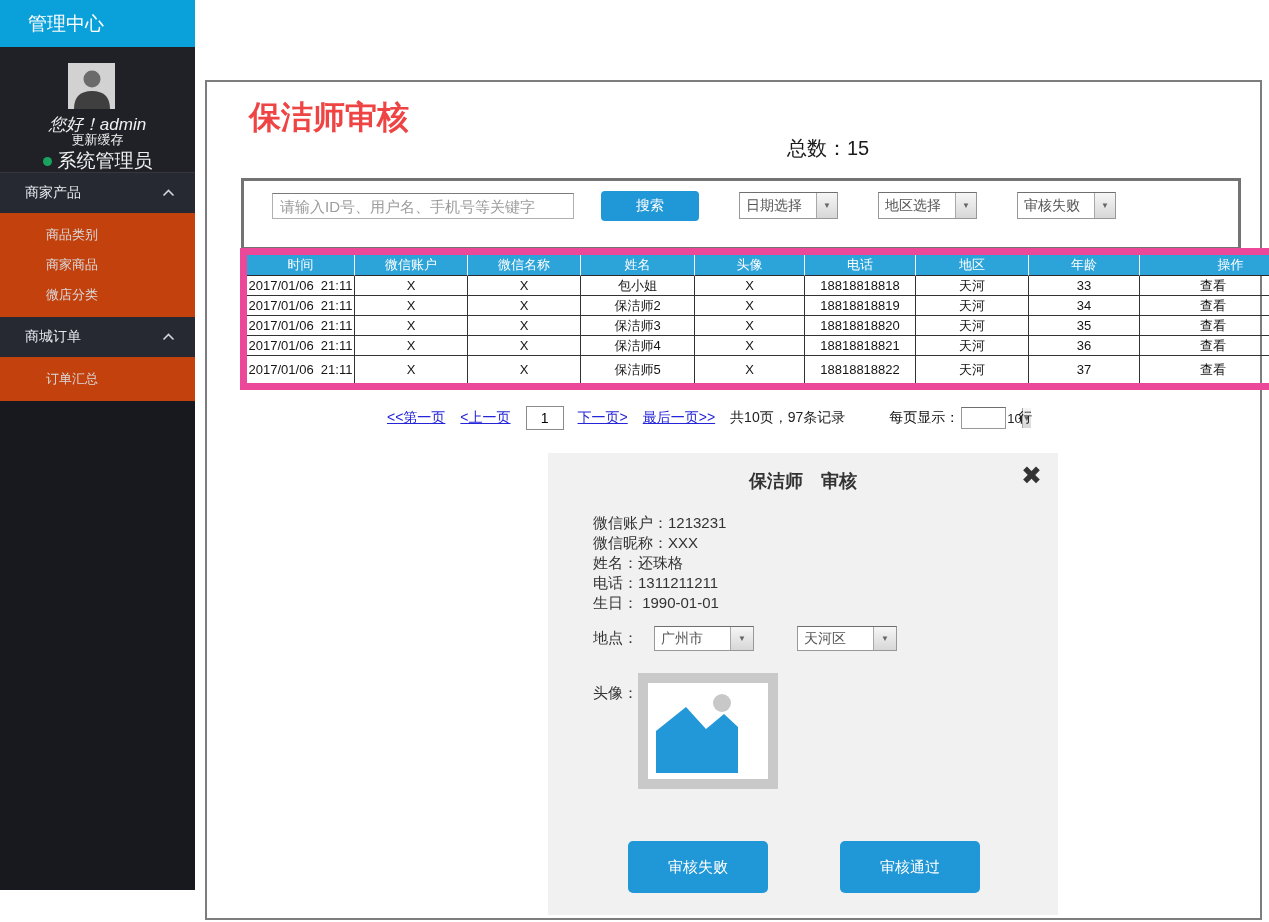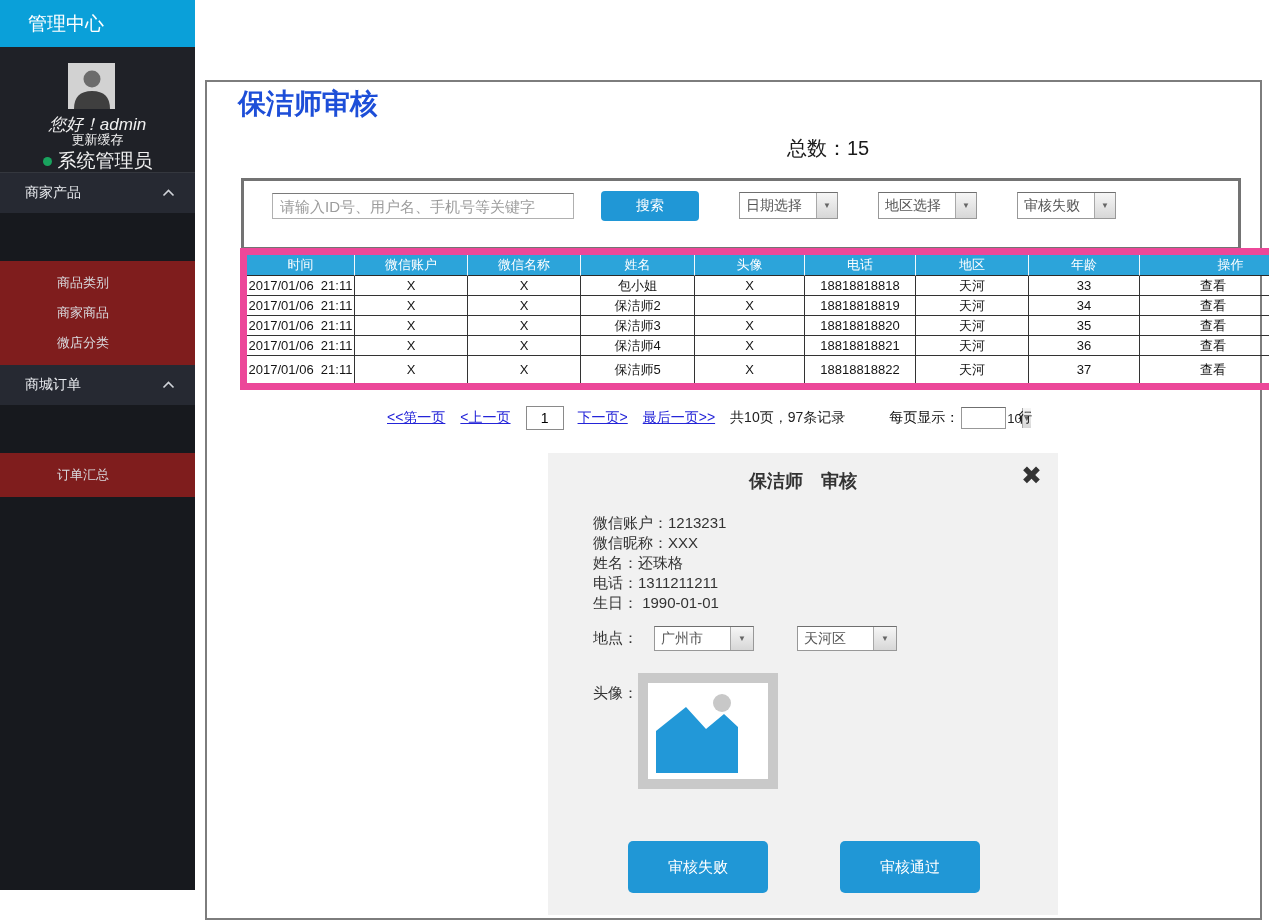--- a/index.html
+++ b/index.html
@@ -14,25 +14,25 @@
   .sidebar { position:absolute; left:0; top:47px; width:195px; height:843px; background:#17191e; }
   .red-strip { position:absolute; right:0; top:0; width:3px; height:56px; background:var(--accent-red,#cc0000); }
   .profile { position:relative; height:125px; background:#1f2127; border-bottom:1px solid #34373e; }
   .avatar { position:absolute; left:68px; top:16px; width:47px; height:46px; }
   .greeting { position:absolute; top:66px; width:100%; text-align:center; font-size:17px; color:#f0f0f0;font-style:italic; }
   .cache { position:absolute; top:84px; width:100%; text-align:center; font-size:13px; color:#f0f0f0; cursor:pointer; }
   .role-row { position:absolute; top:101px; width:100%; display:flex; align-items:center; justify-content:center; font-size:19px; color:#f0f0f0; }
   .status-dot { width:9px; height:9px; border-radius:50%; background:var(--status-green,#19a35e); margin-right:6px; }
   .menu-header { height:40px; background:#262932; color:#e9ebef; display:flex; align-items:center; padding:0 20px 0 25px; font-size:14px; cursor:pointer; }
   .menu-header svg { margin-left:auto; }
-  .submenu { background:#7f1d1d; padding:7px 11px;margin-top:48px; }
+  .submenu { background:#c2410c; padding:7px 0; }
   .submenu-item { height:30px; line-height:30px; padding-left:46px; color:#dadce0; font-size:13px; cursor:pointer; }
   
   .content { position:absolute; left:205px; top:80px; width:1053px; height:836px; border:2px solid #7d7d7d; background:#fff; }
-  .page-title { position:absolute; left:31px; top:3px; margin:0; font-size:28px; font-weight:bold; color:#1d4ed8; }
+  .page-title { position:absolute; left:31px; top:3px; margin:11px; font-size:32px; font-weight:bold; color:#ef4444; }
   .total { position:absolute; left:580px; top:53px; font-size:20px; color:#1a1a1a; }
   
   .search-box { position:absolute; left:34px; top:96px; width:994px; height:66px; border:3px solid #737373; }
   .keyword { position:absolute; left:28px; top:12px; width:302px; height:26px; box-sizing:border-box;
     border:1px solid #b0b0b0; border-top-color:#7a7a7a; font-size:15px; padding:0 7px; color:#333;
     font-family:"Liberation Sans","DejaVu Sans",sans-serif; }
   .keyword::placeholder { color:#9c9c9c; }
   .btn-search { position:absolute; left:357px; top:10px; width:98px; height:30px; background:var(--button-blue,#2097d6);
     border:none; border-radius:4px; color:#fff; font-size:14px; cursor:pointer;
     font-family:"Liberation Sans","DejaVu Sans",sans-serif; }

